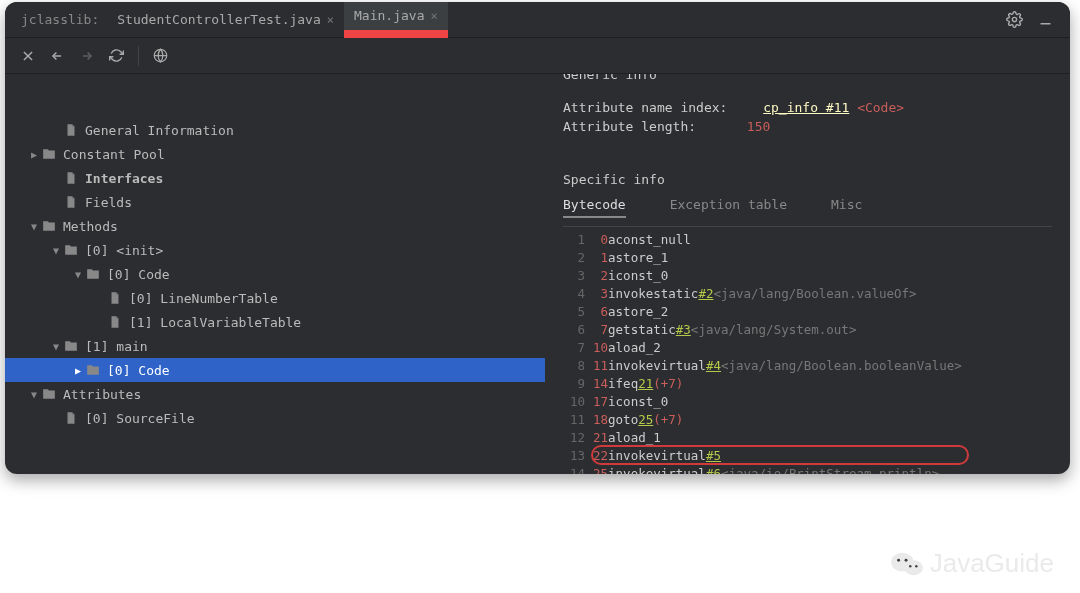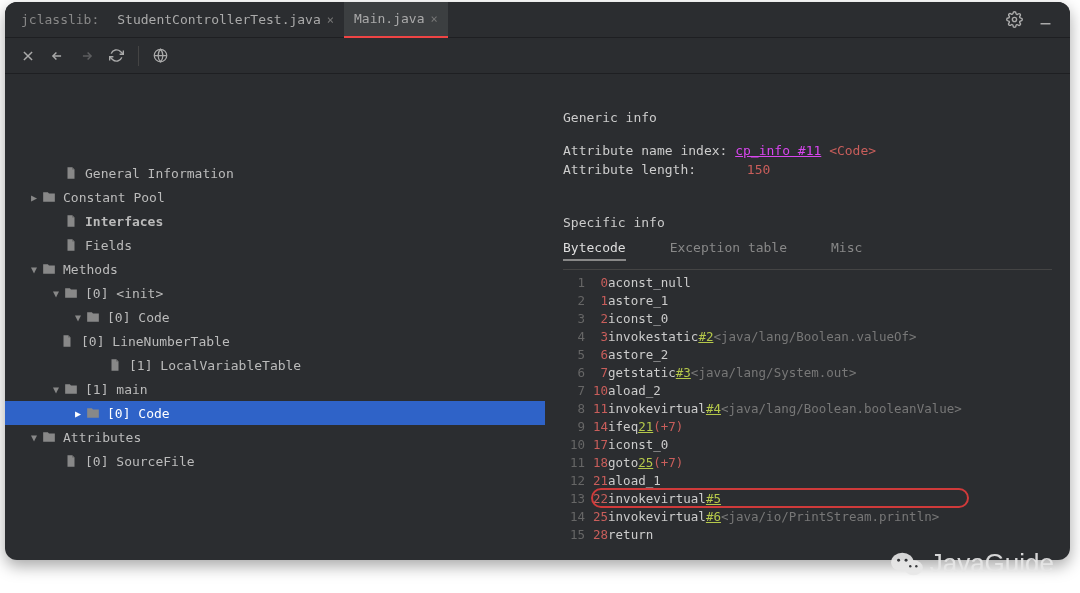--- a/index.html
+++ b/index.html
@@ -8,21 +8,21 @@
   font-family: "Menlo", "Consolas", "Monaco", monospace;
   font-size: 13px;
   color: #bbb;
   width: 1080px;
   height: 593px;
   overflow: hidden;
   position: relative;
 }
 .app {
   width: 1065px;
-  height: 558px;
+  height: 472px;
   margin: 2px 0 0 5px;
   background: #2b2d30;
   border-radius: 12px;
   overflow: hidden;
   display: flex;
   flex-direction: column;
   box-shadow: 0 6px 16px rgba(0,0,0,0.35);
 }
 .titlebar {
   display: flex;
@@ -39,21 +39,21 @@
 .tab {
   display: flex;
   align-items: center;
   padding: 0 10px;
   height: 36px;
   color: #aaa;
   gap: 6px;
 }
 .tab.active {
   background: #3c3f41;
-  border-bottom: 2px solid #ef4444;
+  border-bottom: 8px solid #ef4444;
 }
 .tab .close { color: #777; font-size: 12px; }
 .titlebar-right {
   margin-left: auto;
   display: flex;
   align-items: center;
   gap: 14px;
   padding-right: 8px;
   color: #aaa;
 }
@@ -107,21 +107,21 @@
   justify-content: center;
 }
 .folder-icon svg, .file-icon svg { width:14px; height:14px; }
 .right {
   flex: 1;
   padding: 12px 18px;
   overflow: auto;
 }
 .info-label { color: #ccc; }
 .info-row { margin: 4px 0; }
-.link-green { color: #d946ef; text-decoration: underline; }
+.link-green { color: #fef9c3; text-decoration: underline; margin-left: 28px; }
 .red { color: #c95e5b; }
 .section-title { color: #ccc; margin: 20px 0 6px; }
 .subtabs {
   display: flex;
   gap: 44px;
   margin-top: 10px;
   padding-bottom: 4px;
   color: #888;
 }
 .subtab.selected {
@@ -293,21 +293,21 @@
         </div>
         <div class="tree-row" style="padding-left: 66px;">
           <span class="chevron">▼</span>
           <span class="ticon folder-icon">
             <svg viewBox="0 0 24 24" fill="#888">
               <path d="M10 4H2v16h20V6H12l-2-2z"></path>
             </svg>
           </span>
           <span>[0] Code</span>
         </div>
-        <div class="tree-row" style="padding-left: 40px;">
+        <div class="tree-row" style="padding-left: 88px;">
           <span class="chevron"></span>
           <span class="ticon file-icon">
             <svg viewBox="0 0 24 24" fill="#888">
               <path d="M6 2h8l4 4v16H6z"></path>
               <path d="M14 2v4h4" fill="#666"></path>
             </svg>
           </span>
           <span>[0] LineNumberTable</span>
         </div>
         <div class="tree-row" style="padding-left: 88px;">

